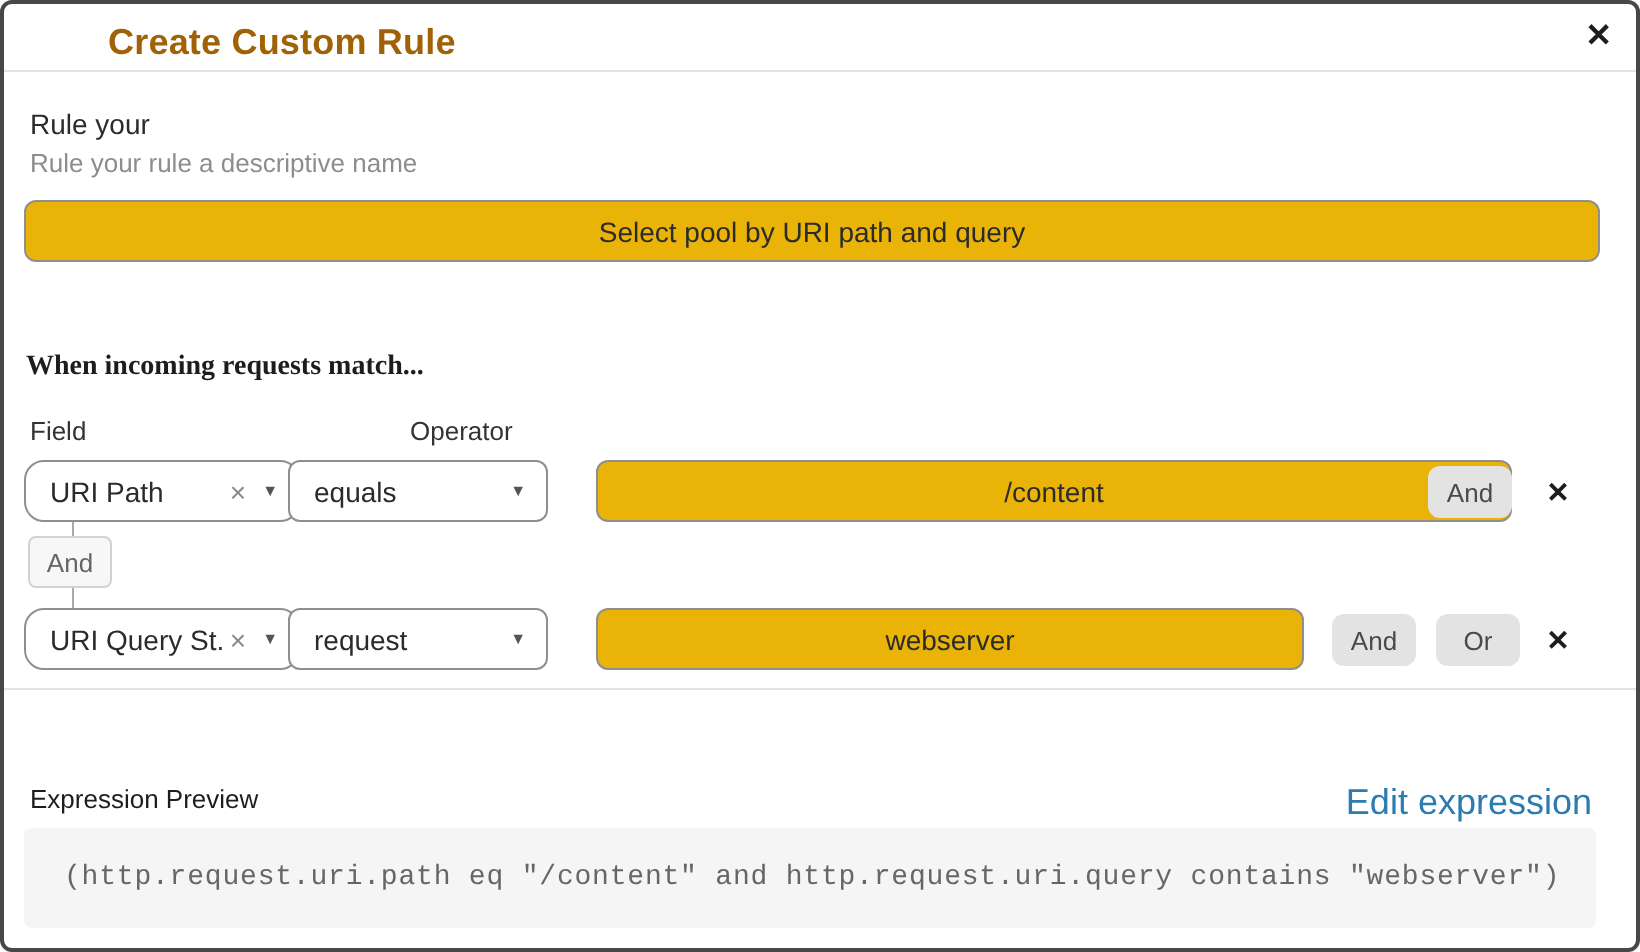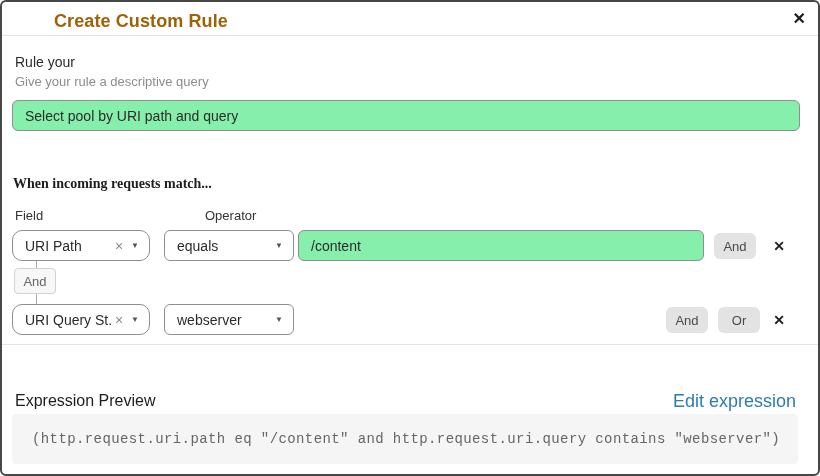--- a/index.html
+++ b/index.html
@@ -18,41 +18,41 @@
   .close-btn { right:12px; top:6px; font-size:16px; font-weight:700; color:#1d1d1d; background:none; border:none; cursor:pointer; line-height:1.4; font-family:"Liberation Sans",sans-serif; }
   .hdr-divider { left:0; top:33px; width:100%; height:1px; background:#e3e3e3; }
   .mid-divider { left:0; top:342px; width:100%; height:1px; background:#e3e3e3; }
 
   .section-label { font-size:14px; color:#2b2b2b; }
   .rule-name-label { left:13px; top:52px; }
   .helper { left:13px; top:72px; font-size:13px; color:#8d8d8d; }
   .text-input {
     height:31px; border:1px solid #8f8f8f; border-radius:6px;
     font-family:"Liberation Sans",sans-serif; font-size:14px; color:#2b2b2b;
-    padding:0 12px; background:#86efac; outline:none;
+    padding:0 12px; background:#eab308; outline:none;text-align:center;
   }
   .rule-name-input { left:10px; top:98px; width:788px; }
 
   .match-heading { left:11px; top:174px; font-size:14px; font-weight:700; color:#1d1d1d;font-family:Liberation Serif, serif; }
   .col-label { top:206px; font-size:13px; color:#333; }
   .lbl-field { left:13px; } .lbl-operator { left:176px;margin-left:27px; } .lbl-value { left:297px;margin-top:40px; }
 
   .select {
     height:31px; border:1px solid #8f8f8f; border-radius:6px; background:#fff;
     display:flex; align-items:center; padding:0 10px 0 12px;
     font-size:14px; color:#2b2b2b; cursor:pointer;
   }
   .select .sel-text { flex:1 1 auto; overflow:hidden; white-space:nowrap; }
   .clear-x { color:#8a8a8a; font-size:14px; margin:0 8px 0 4px; line-height:1; }
   .caret { color:#555; font-size:8px; line-height:1; }
 
   .row1 { top:228px; } .row2 { top:302px; }
   .field-select { left:10px; width:138px;border-radius:10px; }
-  .op-select { left:162px; width:130px;gap:15px; }
-  .val-input-1 { left:296px; top:228px; width:406px; }
+  .op-select { left:142px; width:130px;gap:15px; }
+  .val-input-1 { left:296px; top:228px; width:458px; }
   .val-input-2 { left:296px; top:302px; width:354px; }
 
   .conj-btn {
     height:26px; width:42px; border:none; border-radius:6px; background:#e3e3e3;
     color:#4a4a4a; font-size:13px; font-family:"Liberation Sans",sans-serif; cursor:pointer;
   }
   .del-btn {
     height:26px; width:26px; border:none; background:none; color:#1d1d1d;
     font-size:14px; font-weight:700; cursor:pointer; font-family:"Liberation Sans",sans-serif;
   }
@@ -65,21 +65,21 @@
   .connector-line { left:34px; width:1px; background:#aaaaaa; }
   .line-a { top:259px; height:8px; }
   .line-b { top:292px; height:10px; }
   .connector-badge {
     left:12px; top:266px; width:42px; height:26px;
     background:#f7f7f7; border:1px solid #d2d2d2; border-radius:4px;
     display:flex; align-items:center; justify-content:center;
     font-size:13px; color:#666;
   }
 
-  .expr-label { left:13px; top:390px; font-size:16px; color:#1d1d1d; }
+  .expr-label { left:13px; top:390px; font-size:13px; color:#1d1d1d; }
   .edit-link { right:22px; top:389px; font-size:18px; color:#2c7cb0; text-decoration:none; cursor:pointer; }
   .code-block {
     left:10px; top:412px; width:786px; height:50px;
     background:#f5f5f5; border-radius:4px;
     display:flex; align-items:center; padding-left:20px;
   }
   .code-text {
     font-family:"Liberation Mono", monospace; font-size:14px; color:#666;
     letter-spacing:0.4px; white-space:nowrap;
   }
@@ -87,21 +87,21 @@
 </head>
 <body>
 
 <div class="modal">
 
   <div class="abs title">Create Custom Rule</div>
   <button class="abs close-btn">✕</button>
   <div class="abs hdr-divider"></div>
 
   <div class="abs section-label rule-name-label">Rule your</div>
-  <div class="abs helper">Give your rule a descriptive query</div>
+  <div class="abs helper">Rule your rule a descriptive name</div>
   <input class="abs text-input rule-name-input" value="Select pool by URI path and query" style="">
 
   <div class="abs match-heading">When incoming requests match...</div>
   <div class="abs col-label lbl-field">Field</div>
   <div class="abs col-label lbl-operator">Operator</div>
   <div class="abs col-label lbl-value">Value</div>
 
   <div class="abs select field-select row1">
     <span class="sel-text">URI Path</span>
     <span class="clear-x">×</span>
@@ -118,23 +118,24 @@
   <div class="abs connector-line line-a"></div>
   <div class="abs connector-line line-b"></div>
   <div class="abs connector-badge">And</div>
 
   <div class="abs select field-select row2">
     <span class="sel-text">URI Query St...</span>
     <span class="clear-x">×</span>
     <span class="caret">▼</span>
   </div>
   <div class="abs select op-select row2">
-    <span class="sel-text">webserver</span>
+    <span class="sel-text">request</span>
     <span class="caret">▼</span>
   </div>
+  <input class="abs text-input val-input-2" value="webserver" style="">
   <button class="abs conj-btn r2-and">And</button>
   <button class="abs conj-btn r2-or">Or</button>
   <button class="abs del-btn r2-del">✕</button>
 
   <div class="abs mid-divider"></div>
 
   <div class="abs expr-label">Expression Preview</div>
   <a class="abs edit-link">Edit expression</a>
   <div class="abs code-block">
     <span class="code-text">(http.request.uri.path eq "/content" and http.request.uri.query contains "webserver")</span>

